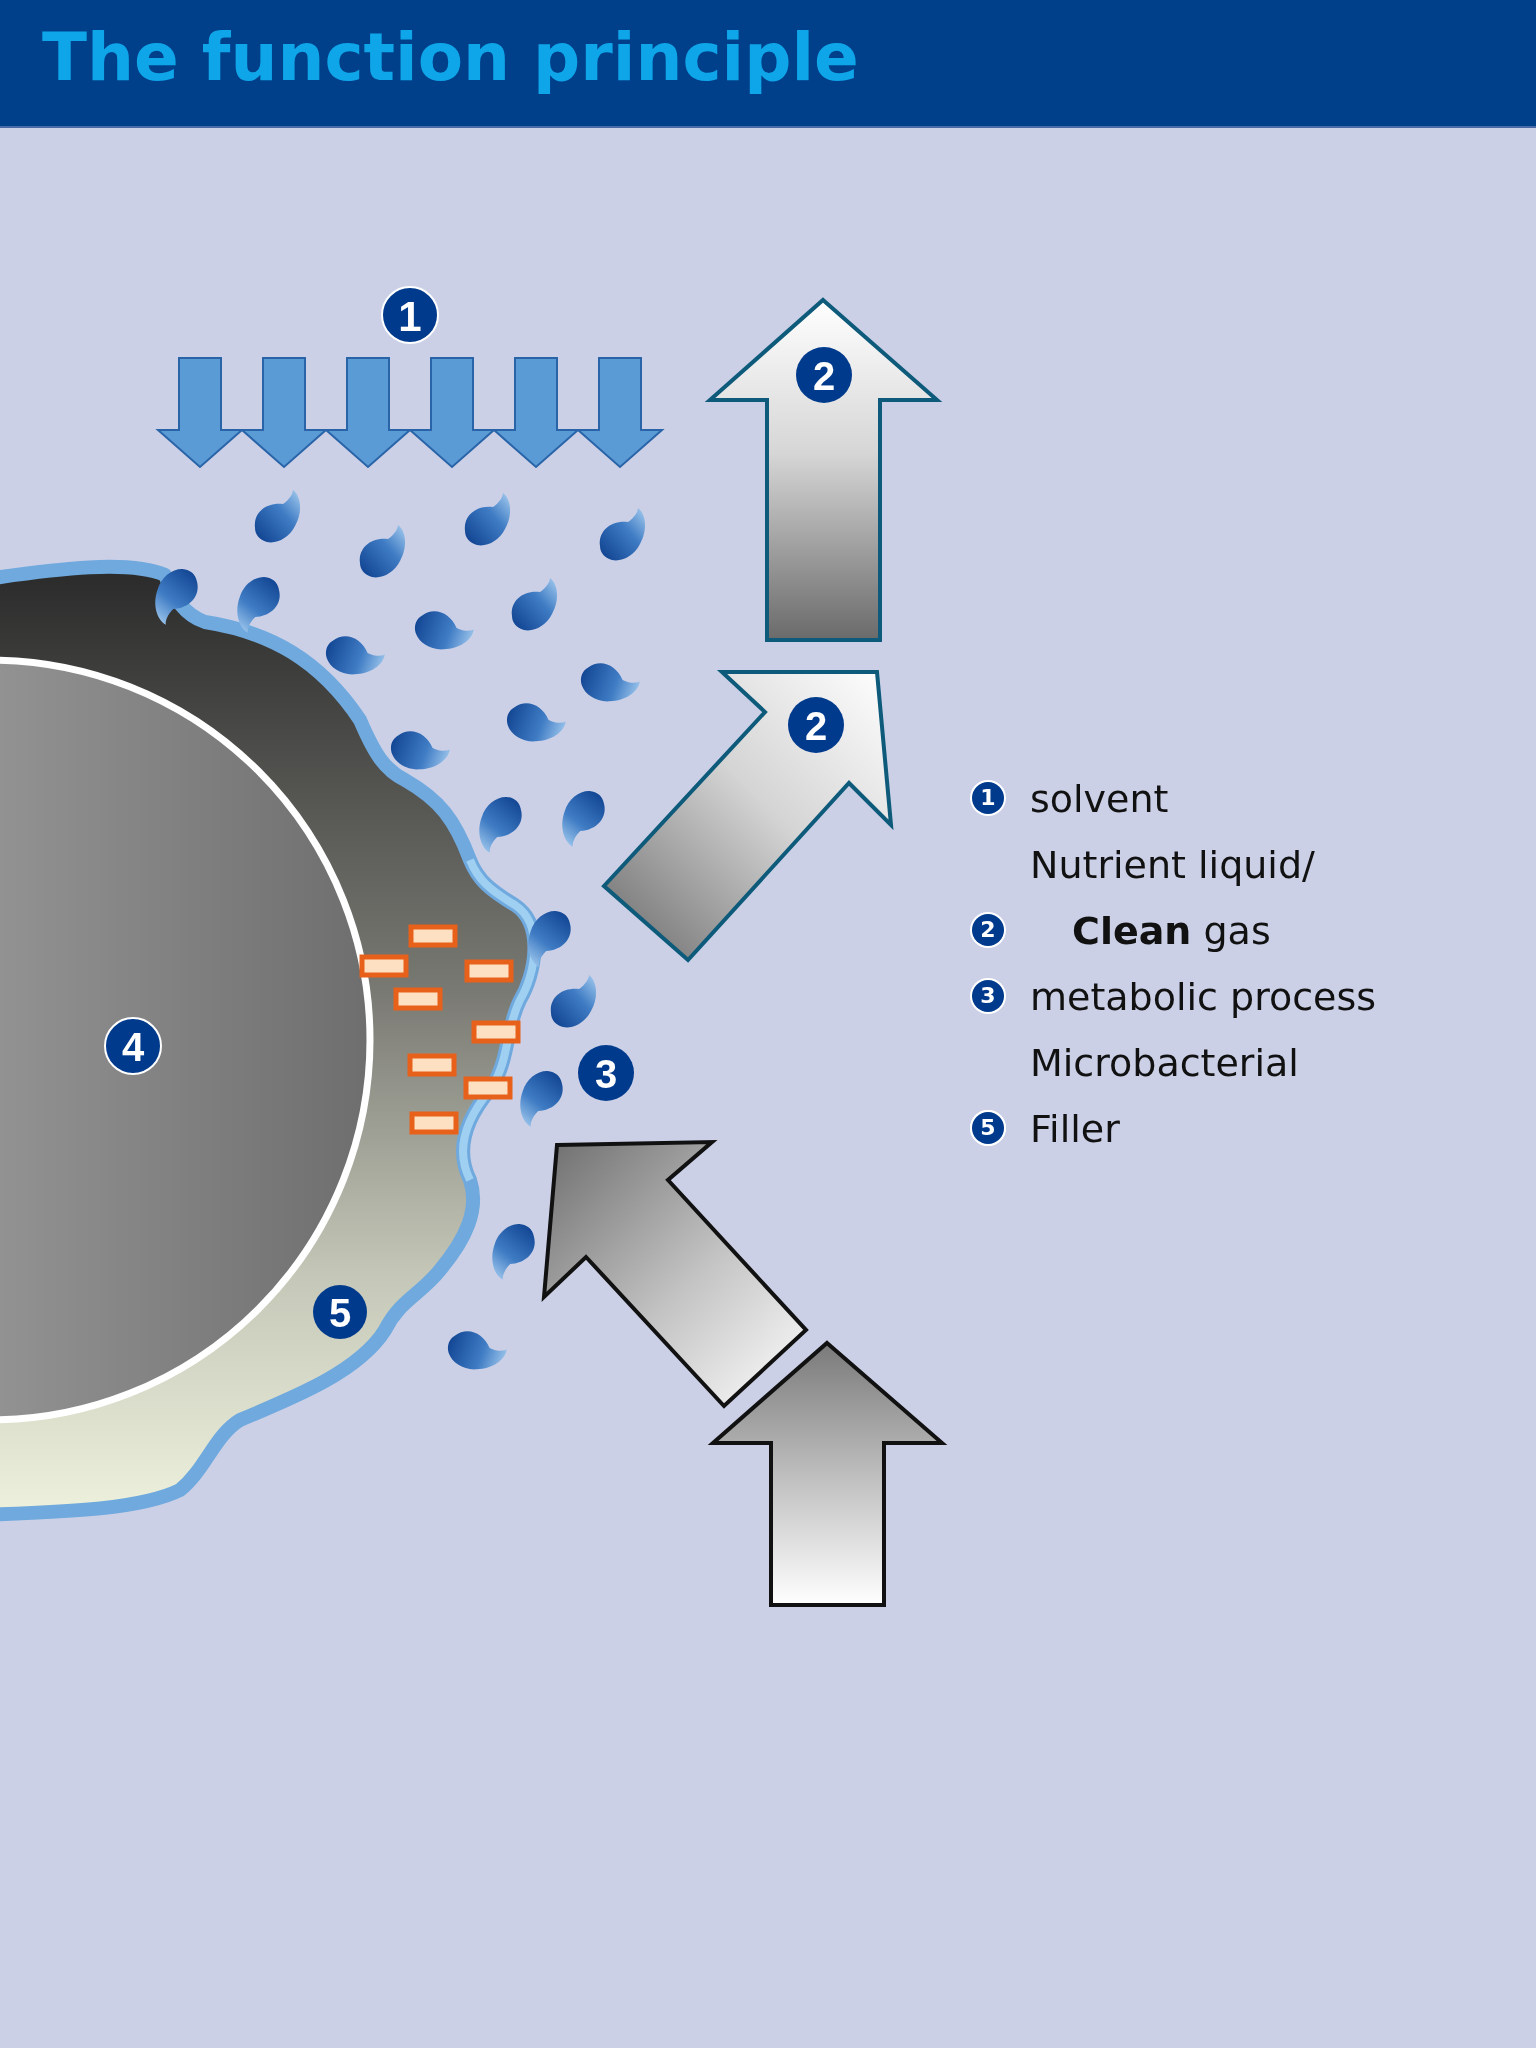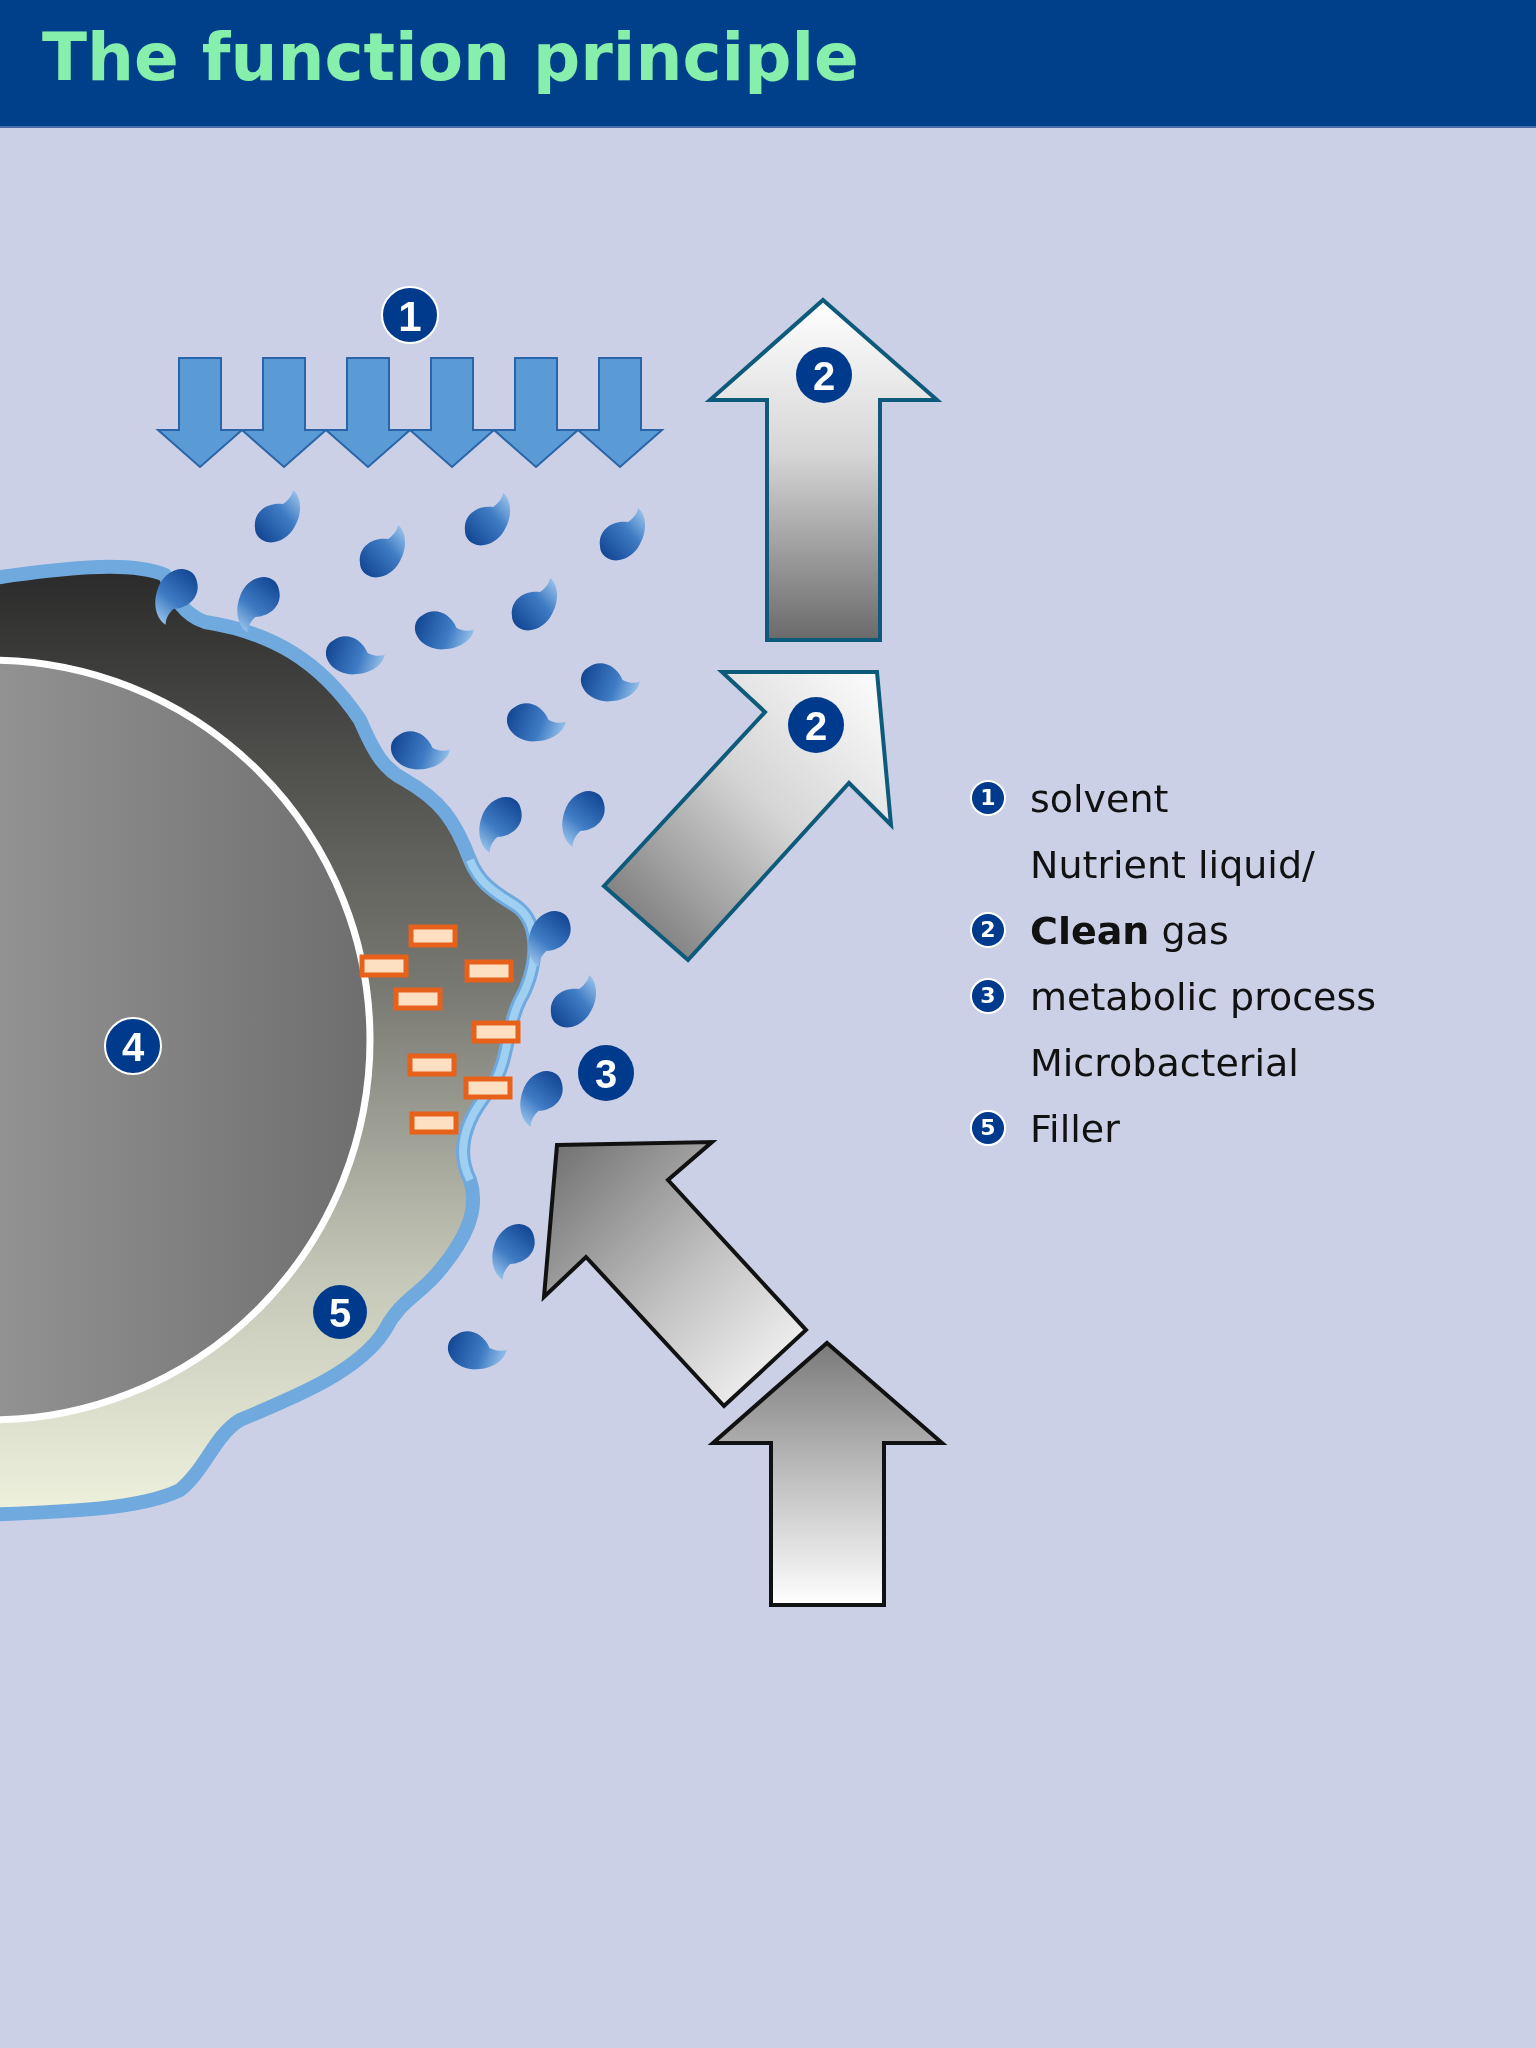--- a/index.html
+++ b/index.html
@@ -1,23 +1,23 @@
 <!DOCTYPE html>
 <html><head>
 <meta charset="utf-8">
 <style>
   html, body { margin:0; padding:0; }
   body { width:1536px; height:2048px; background:#cbd0e7; position:relative; overflow:hidden; font-family:"DejaVu Sans", sans-serif; }
   .header { position:absolute; left:0; top:0; width:1536px; height:126px; background:#003f8a; border-bottom:2px solid #4a6aa8; }
-  .header h1 { margin:0; position:absolute; left:42px; top:18px; color:#86efac; font-family:"DejaVu Sans", sans-serif; font-weight:bold; font-size:66px; letter-spacing:0px; line-height:80px; }
+  .header h1 { margin:0; position:absolute; left:42px; top:18px; color:#0ea5e9; font-family:"DejaVu Sans", sans-serif; font-weight:bold; font-size:66px; letter-spacing:0px; line-height:80px; }
   svg.diagram { position:absolute; left:0; top:0; }
   .legend { position:absolute; left:968px; top:766px; width:540px; }
   .legend-item { position:relative; padding-left:62px; font-size:38px; line-height:66px; color:#111; font-family:"DejaVu Sans", sans-serif; }
   .legend-badge { position:absolute; left:4px; top:16px; width:32px; height:32px; border-radius:50%; background:#003a8c; color:#fff; font-size:22px; font-weight:bold; line-height:32px; text-align:center; box-shadow:0 0 0 2px #ffffff; }
-  .legend-item .bold { font-weight:bold; }
+  .legend-item .bold { font-weight:bold;margin-left:42px; }
   .legend-line { display:block; }
 </style>
 </head>
 <body>
 
 <div class="header">
   <h1>The function principle</h1>
 </div>
 
 <svg class="diagram" width="1536" height="2048" viewBox="0 0 1536 2048">

